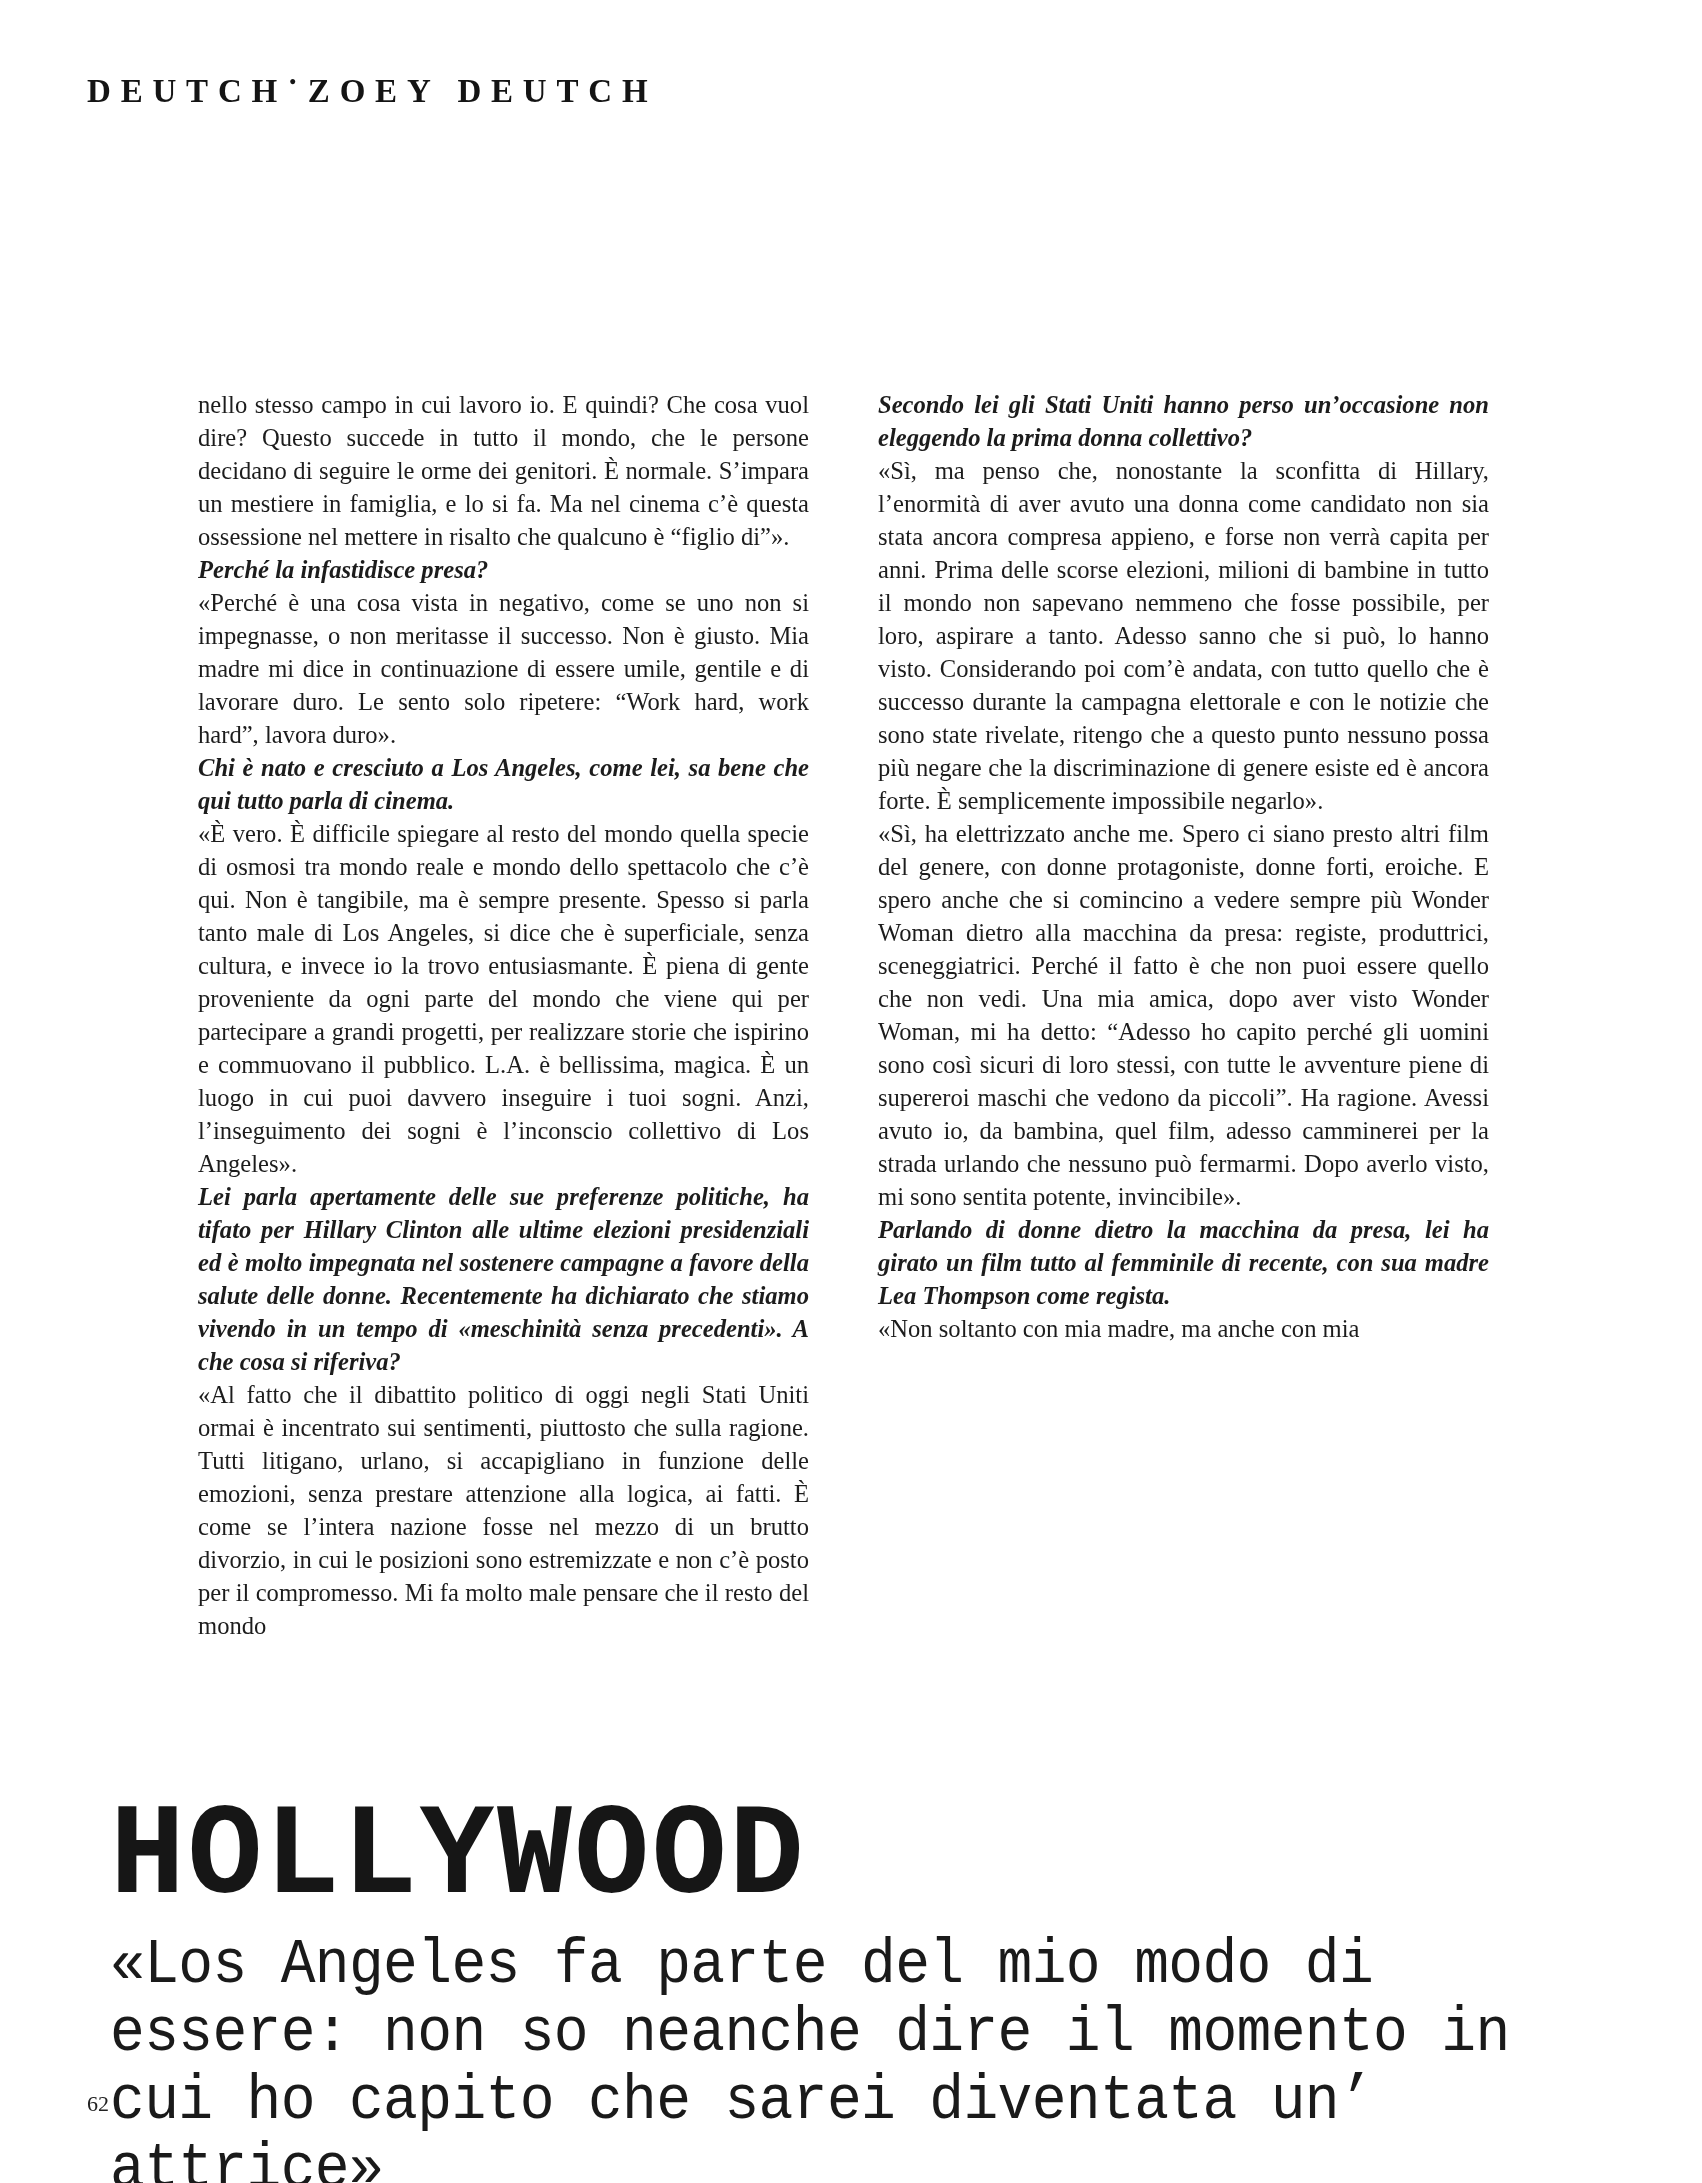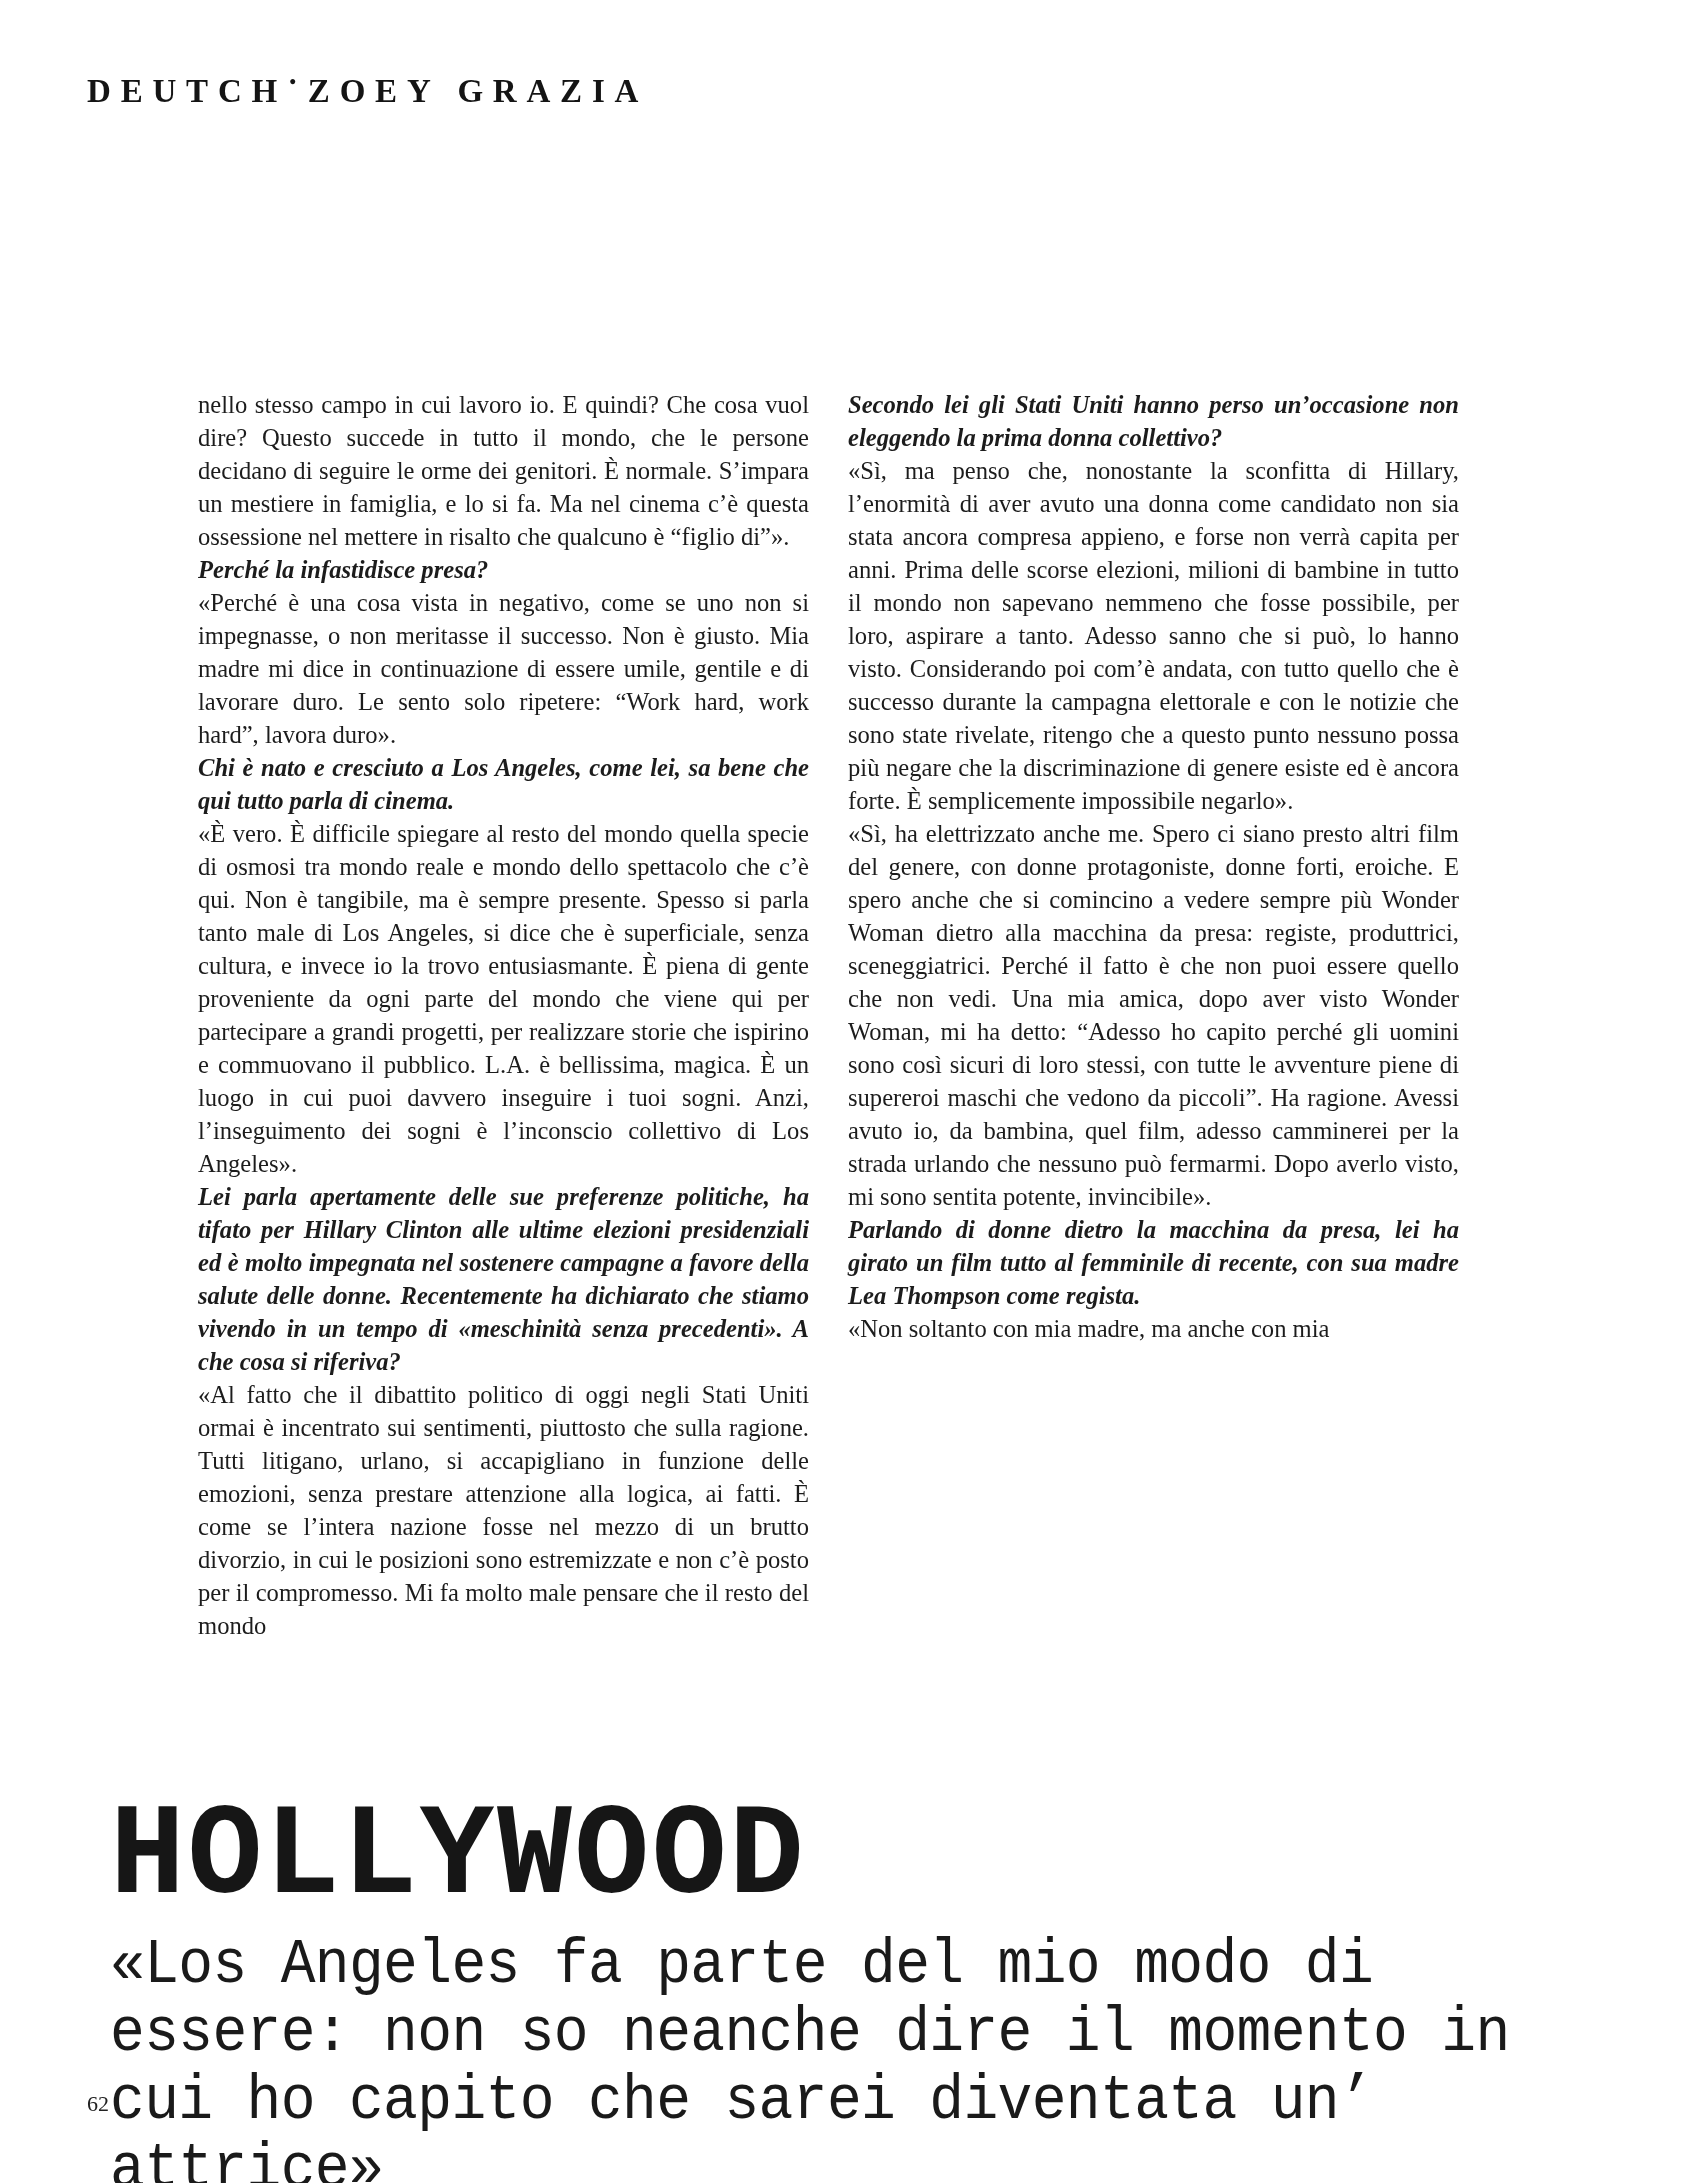--- a/index.html
+++ b/index.html
@@ -34,21 +34,21 @@
     letter-spacing: 0;
     margin: 0 11.8px 0 2.6px;
   }
 
   
   .columns {
     position: absolute;
     left: 198px;
     top: 388px;
     display: flex;
-    gap: 39px;
+    gap: 69px;
   }
   .col {
     width: 611px;
   }
   .col p {
     margin: 0;
     text-align: justify;
     font-size: 24.6px;
     line-height: 33px;
     color: #1c1c1c;
@@ -95,21 +95,21 @@
     font-size: 22px;
     color: #222222;
   }
 </style>
 </head>
 <body>
 
 <div class="page">
 
   <div class="masthead">
-    <span>DEUTCH</span><span class="sep">•</span><span>ZOEY GRAZIA</span>
+    <span>DEUTCH</span><span class="sep">•</span><span>ZOEY DEUTCH</span>
   </div>
 
   <div class="columns">
     <div class="col">
       <p class="body">nello stesso campo in cui lavoro io. E quindi? Che cosa vuol dire? Questo succede in tutto il mondo, che le persone decidano di seguire le orme dei genitori. È normale. S’impara un mestiere in famiglia, e lo si fa. Ma nel cinema c’è questa ossessione nel mettere in risalto che qualcuno è “figlio di”».</p>
       <p class="question">Perché la infastidisce presa?</p>
       <p class="body">«Perché è una cosa vista in negativo, come se uno non si impegnasse, o non meritasse il successo. Non è giusto. Mia madre mi dice in continuazione di essere umile, gentile e di lavorare duro. Le sento solo ripetere: “Work hard, work hard”, lavora duro».</p>
       <p class="question">Chi è nato e cresciuto a Los Angeles, come lei, sa bene che qui tutto parla di cinema.</p>
       <p class="body">«È vero. È difficile spiegare al resto del mondo quella specie di osmosi tra mondo reale e mondo dello spettacolo che c’è qui. Non è tangibile, ma è sempre presente. Spesso si parla tanto male di Los Angeles, si dice che è superficiale, senza cultura, e invece io la trovo entusiasmante. È piena di gente proveniente da ogni parte del mondo che viene qui per partecipare a grandi progetti, per realizzare storie che ispirino e commuovano il pubblico. L.A. è bellissima, magica. È un luogo in cui puoi davvero inseguire i tuoi sogni. Anzi, l’inseguimento dei sogni è l’inconscio collettivo di Los Angeles».</p>
       <p class="question">Lei parla apertamente delle sue preferenze politiche, ha tifato per Hillary Clinton alle ultime elezioni presidenziali ed è molto impegnata nel sostenere campagne a favore della salute delle donne. Recentemente ha dichiarato che stiamo vivendo in un tempo di «meschinità senza precedenti». A che cosa si riferiva?</p>

